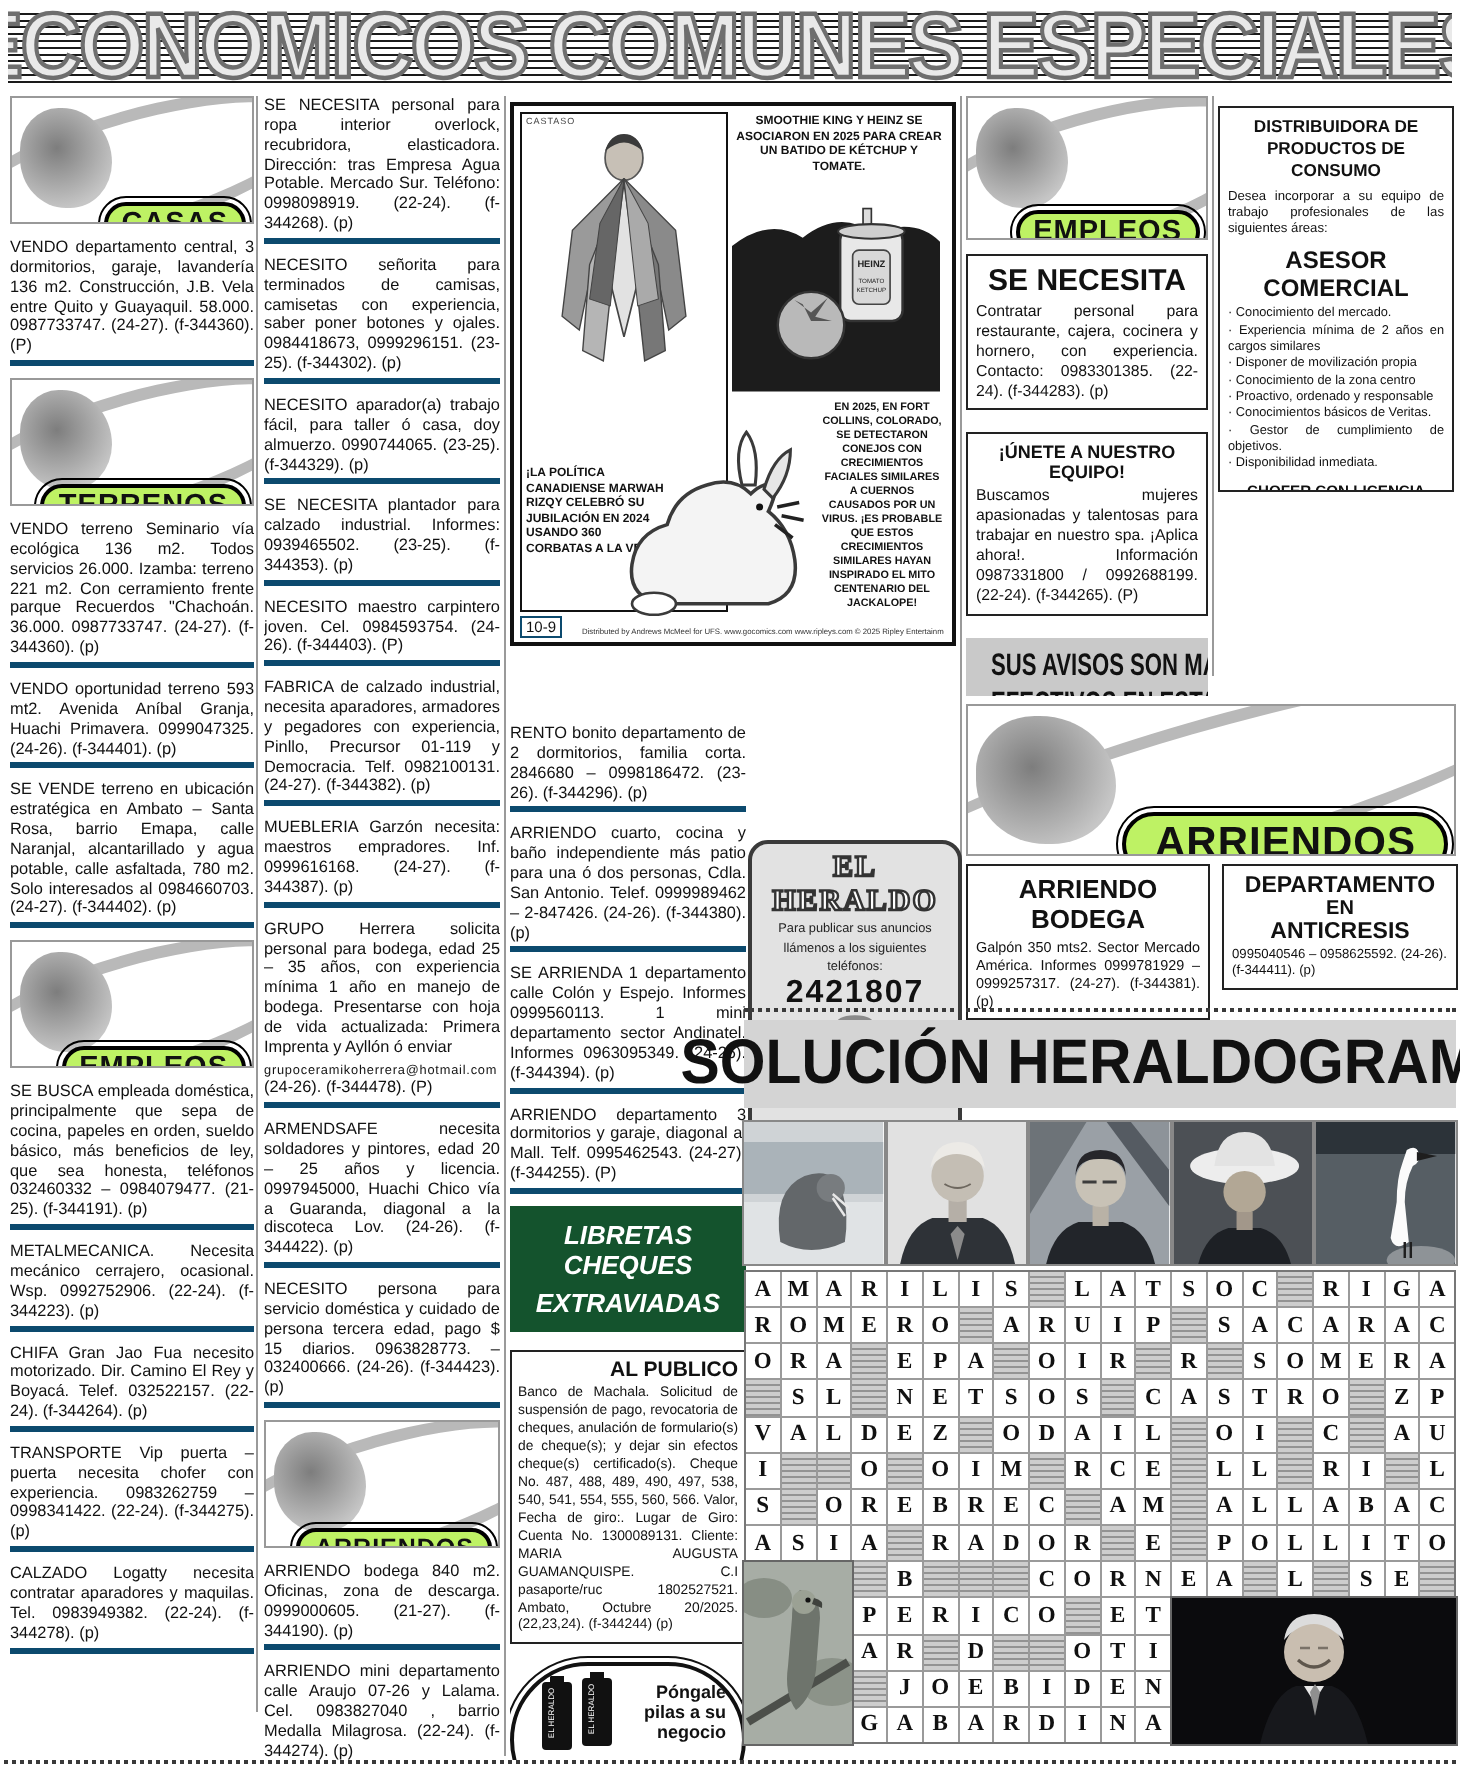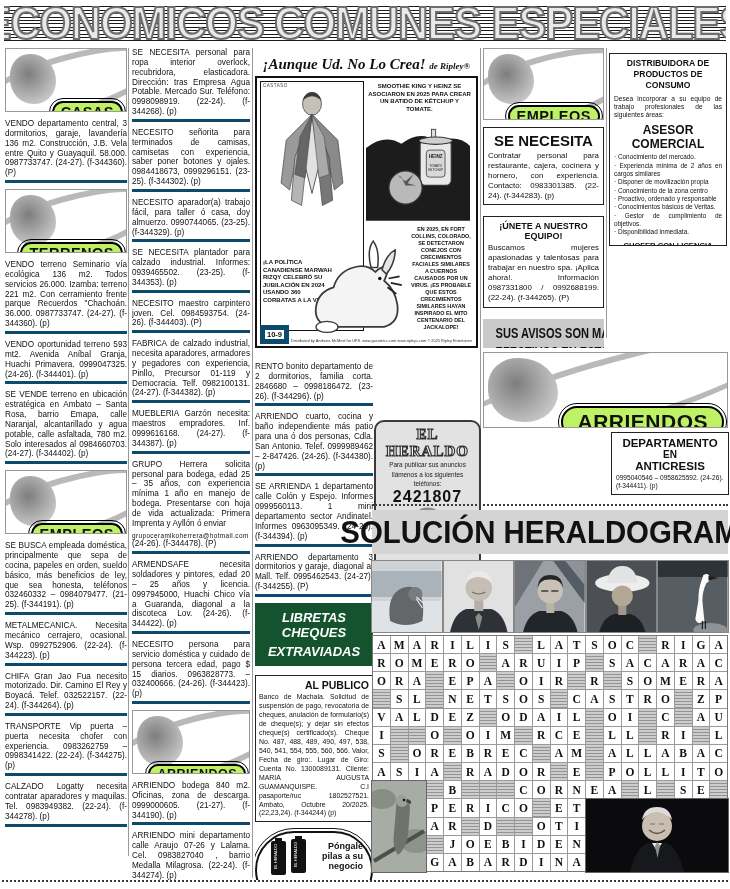--- a/index.html
+++ b/index.html
@@ -48,22 +48,22 @@
         font-style:italic;font-size:15px;margin-top:8px;}
   #comic .ctitle small{font-size:9px;font-style:italic;}
   #comic .frame{position:relative;border:2px solid #111;height:268px;margin-top:3px;background:#fff;}
   #comic .lpanel{position:absolute;left:3px;top:3px;width:102px;bottom:15px;border:1.5px solid #111;overflow:hidden;}
   #comic .sig{position:absolute;left:2px;top:1px;font-size:4.5px;letter-spacing:.5px;color:#444;}
   #comic .lcap{position:absolute;left:2px;bottom:26px;width:72px;font-size:6px;font-weight:700;line-height:1.25;}
   #comic .rarea{position:absolute;left:109px;right:3px;top:3px;bottom:15px;overflow:hidden;}
   #comic .rcap1{font-size:6px;font-weight:700;text-align:center;line-height:1.25;padding:2px 2px 0 2px;}
   #comic .rcap2{position:absolute;right:1px;bottom:0;width:62px;font-size:5.4px;font-weight:700;
         text-align:center;line-height:1.3;}
-  #comic .datebox{position:absolute;left:3px;bottom:2px;font-size:7.5px;font-weight:700;
-        border:5px solid #0c4a6e;padding:0 2px;background:#fff;}
+  #comic .datebox{position:absolute;left:3px;bottom:2px;font-size:7.5px;font-weight:400;
+        border:1px solid #0c4a6e;padding:0 2px;background:#fff;}
   #comic .attrib{position:absolute;left:34px;right:4px;bottom:3px;font-size:3.9px;color:#333;white-space:nowrap;overflow:hidden;}
   
   #heraldoBox{position:absolute;left:374px;top:420px;width:103px;height:146px;
         background:#e2e2e2;border:2px solid #3a3a3a;border-radius:10px;text-align:center;overflow:hidden;}
   #heraldoBox .hlogo{font-family:"Liberation Serif",serif;font-weight:800;font-size:15px;
         letter-spacing:1px;color:#fff;-webkit-text-stroke:1.2px #333;margin-top:4px;}
   #heraldoBox .sub{font-size:6.4px;line-height:1.5;color:#222;}
   #heraldoBox .tel{font-size:16px;font-weight:800;letter-spacing:1px;line-height:1.05;text-align:center;}
   #heraldoBox .phoneicon{font-size:17px;color:#8a8a8a;line-height:1;}
   
@@ -165,24 +165,20 @@
     <div class="logo">
       <div class="swoosh"></div>
       <div class="pic"></div>
       <span class="pill" style="font-size:12.5px;">ARRIENDOS</span>
     </div>
     <div class="ad">ARRIENDO bodega 840 m2. Oficinas, zona de descarga. 0999000605. (21-27). (f-344190). (p)</div>
     <div class="ad">ARRIENDO mini departamento calle Araujo 07-26 y Lalama. Cel. 0983827040 , barrio Medalla Milagrosa. (22-24). (f-344274). (p)</div>
   </div>
 
   <div id="comic">
-    <div class="ctitle">
-      <span>¡Aunque Ud. No Lo Crea!</span>
-      <small>de Ripley®</small>
-    </div>
     <div class="frame">
       <div class="lpanel">
         <div class="sig">CASTASO</div>
         <svg viewBox="0 0 100 150" style="position:absolute;left:8px;top:6px;width:86px;height:130px;">
           <ellipse cx="50" cy="18" rx="11" ry="13" fill="#c7c0b6" stroke="#555" stroke-width="1"></ellipse>
           <path d="M39 14 Q42 4 50 4 Q58 4 61 14 Q55 9 50 9 Q45 9 39 14Z" fill="#3a3a3a"></path>
           <path d="M50 30 L20 60 L14 110 L24 118 L34 70Z" fill="#9a9a9a" stroke="#444" stroke-width=".8"></path>
           <path d="M50 30 L80 60 L86 110 L76 118 L66 70Z" fill="#8a8a8a" stroke="#444" stroke-width=".8"></path>
           <path d="M50 30 L30 80 L26 130 L38 136 L44 80Z" fill="#b5b5b5" stroke="#444" stroke-width=".8"></path>
           <path d="M50 30 L70 80 L74 130 L62 136 L56 80Z" fill="#777" stroke="#444" stroke-width=".8"></path>
@@ -276,20 +272,25 @@
       <div style="margin-top:4px;">EFECTIVOS EN ESTA SECCION</div>
     </div>
   </div>
 
   <div class="logo big" style="position:absolute;left:483px;top:352px;width:243px;">
     <div class="swoosh"></div>
     <div class="pic"></div>
     <span class="pill">ARRIENDOS</span>
   </div>
 
+  <div class="boxad" style="position:absolute;left:483px;top:432px;width:112px;">
+    <div class="bt" style="font-size:13px;">ARRIENDO</div>
+    <div class="bt" style="font-size:13px;">BODEGA</div>
+    <div class="bb" style="font-size:7.2px;">Galpón 350 mts2. Sector Mercado América. Informes 0999781929 – 0999257317. (24-27). (f-344381). (p)</div>
+  </div>
   <div class="boxad" style="position:absolute;left:611px;top:432px;width:108px;">
     <div class="bt" style="font-size:11.5px;">DEPARTAMENTO</div>
     <div class="bt" style="font-size:10px;">EN</div>
     <div class="bt" style="font-size:11.5px;">ANTICRESIS</div>
     <div class="bb" style="font-size:6.6px;text-align:left;">0995040546 – 0958625592. (24-26). (f-344411). (p)</div>
   </div>
 
   <div id="dist">
     <div class="t">DISTRIBUIDORA DE PRODUCTOS DE CONSUMO</div>
     <div class="intro">Desea incorporar a su equipo de trabajo profesionales de las siguientes áreas:</div>

